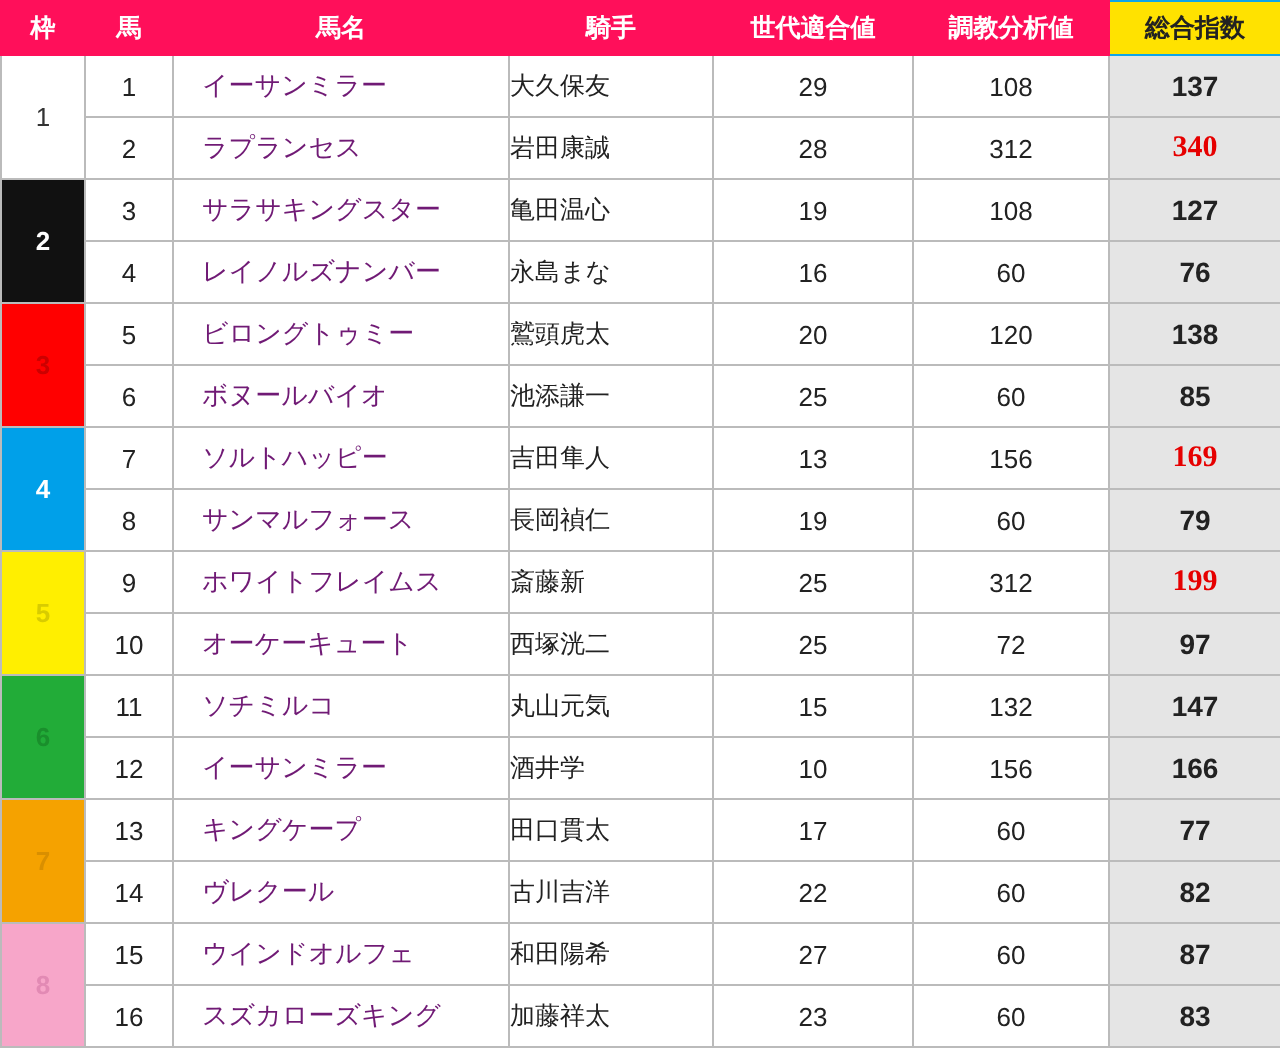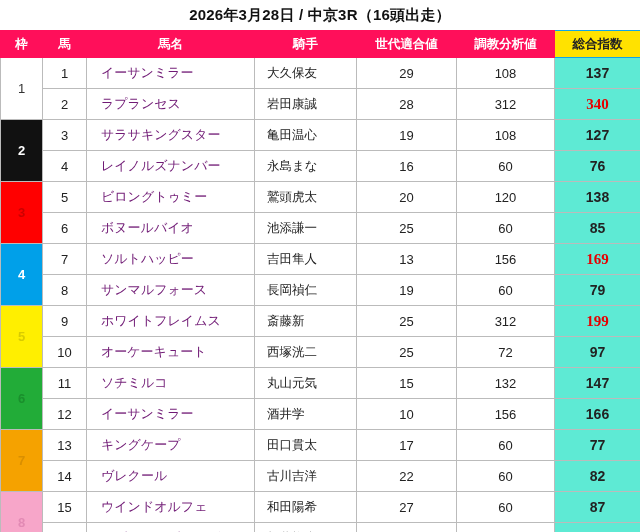--- a/index.html
+++ b/index.html
@@ -79,43 +79,41 @@
 
   td.uma { font-size: 13px; color: #222222; }
   td.name {
     text-align: left;
     padding-left: 14px;
     font-size: 13px;
     color: #701a75;
   }
   td.jockey {
     text-align: left;
-    padding-left: 12px;
     font-size: 12.5px;
     color: #222222;
   }
   td.num { font-size: 13px; color: #222222; }
   td.total {
-    background: #5eead4;
+    background: #e5e5e5;
     font-size: 14px;
     font-weight: bold;
     color: #222222;
   }
   td.total.hot {
     color: #e60000;
     font-size: 15px;
     font-family: Liberation Serif, serif;
   }
 </style>
 </head>
 <body>
 
 <div id="page">
 
-  <div class="title">2026年3月28日 / 中京3R（16頭出走）</div>
 
   <table>
     <colgroup>
       <col class="c-waku">
       <col class="c-uma">
       <col class="c-name">
       <col class="c-jockey">
       <col class="c-sedai">
       <col class="c-choukyou">
       <col class="c-sougou">

